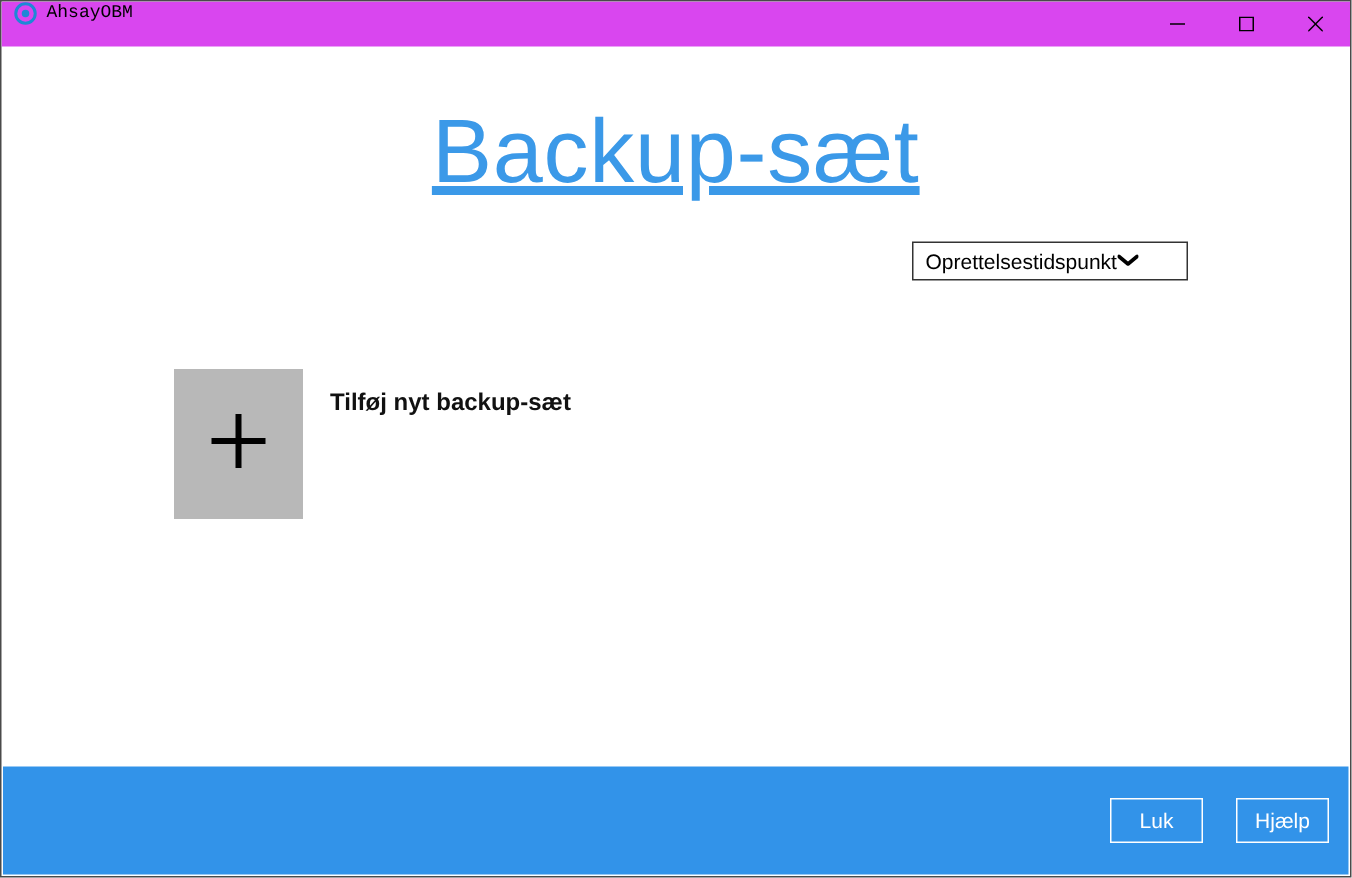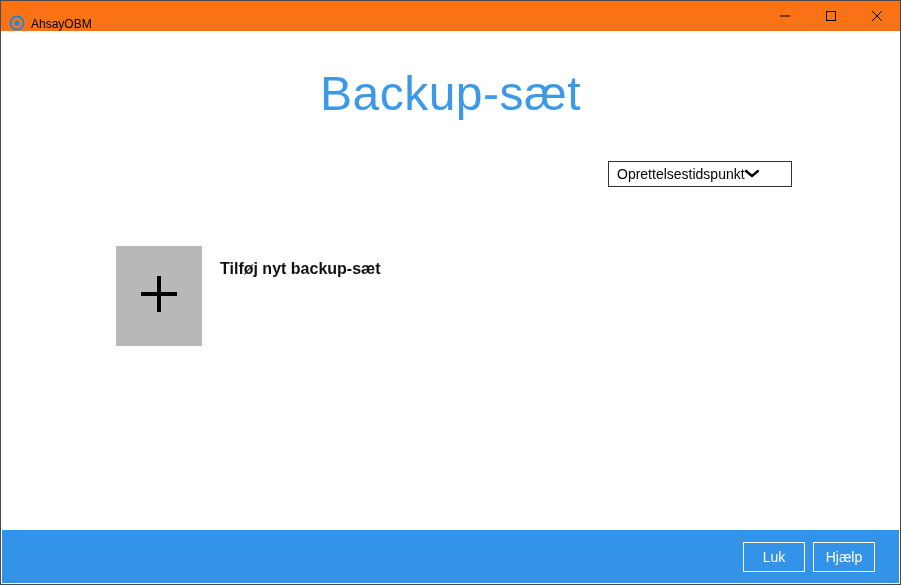--- a/index.html
+++ b/index.html
@@ -10,23 +10,24 @@
     background: #fff;
     width: 901px;
     height: 585px;
     overflow: hidden;
     border: 1px solid #4a4a4a;
     position: relative;
   }
   .titlebar {
     height: 30px;
     display: flex;
-    align-items: flex-end;
+    align-items: flex-start;
     padding: 0 0 0 8px;
-    background: #f97316;
+    background: #d946ef;
+    font-family: Liberation Mono, monospace;
   }
   .app-icon {
     width: 16px;
     height: 16px;
     margin-right: 6px;
     display: flex;
     align-items: center;
     justify-content: center;
   }
   .app-title {
@@ -47,25 +48,26 @@
     font-size: 12px;
     color: #000;
     cursor: default;
   }
   .content {
     position: relative;
     padding: 30px 40px 0 40px;
   }
   .page-title {
     text-align: center;
-    font-size: 48px;
+    font-size: 60px;
     font-weight: 300;
     color: #3b99e8;
     margin: 5px 0 10px 0;
     letter-spacing: 0.5px;
+    text-decoration: underline;
   }
   .sort-area {
     position: absolute;
     top: 130px;
     right: 108px;
   }
   .sort-label {
     font-size: 14px;
     color: #333;
     margin-bottom: 4px;
@@ -105,27 +107,27 @@
     font-weight: 600;
     color: #111;
     margin-left: 18px;
     margin-top: 14px;
   }
   .footer {
     position: absolute;
     left: 1px;
     right: 1px;
     bottom: 1px;
-    height: 53px;
+    height: 72px;
     background: #3293e9;
     display: flex;
     align-items: center;
     justify-content: flex-end;
-    padding-right: 24px;
-    gap: 8px;
+    padding-right: 13px;
+    gap: 22px;
   }
   .footer-btn {
     border: 1px solid #fff;
     color: #fff;
     background: transparent;
     font-size: 14px;
     padding: 6px 0;
     min-width: 62px;
     text-align: center;
     cursor: default;

